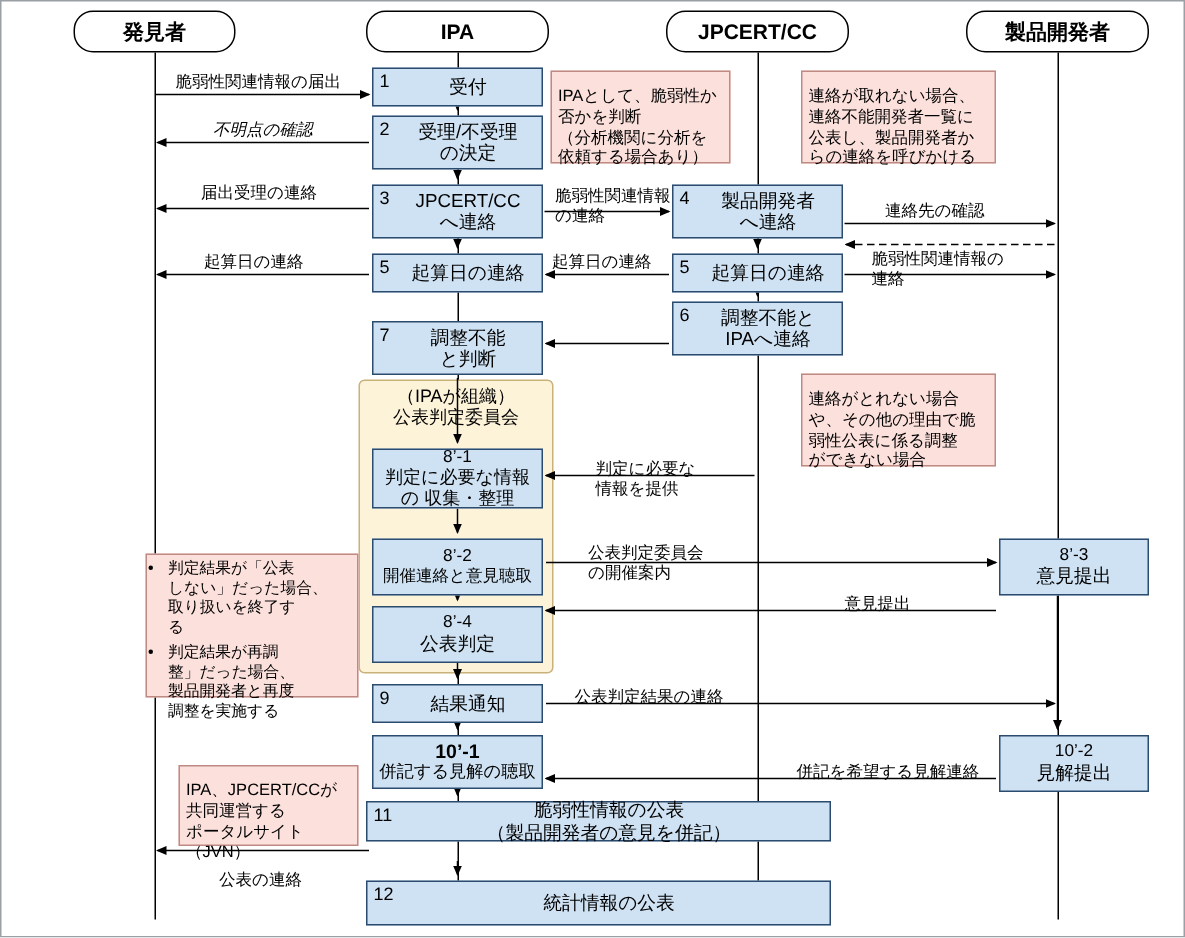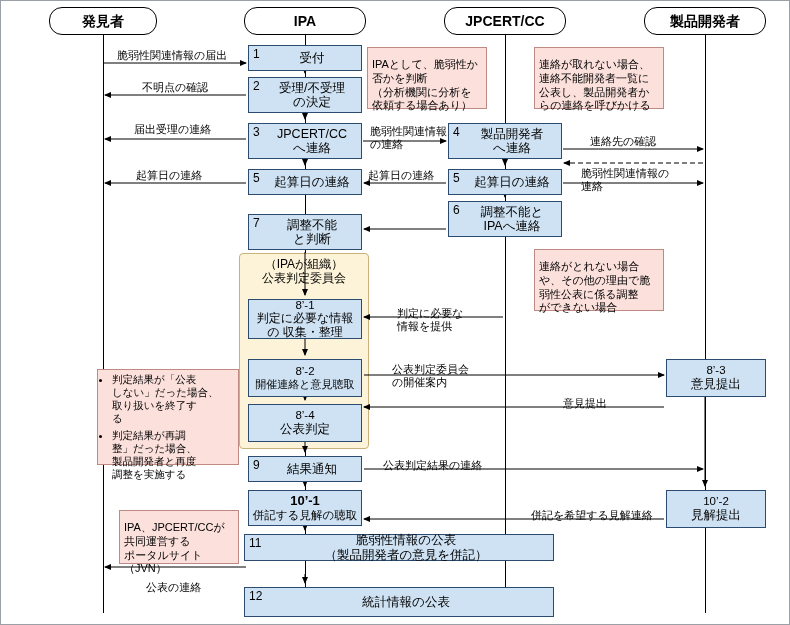--- a/index.html
+++ b/index.html
@@ -338,21 +338,21 @@
 取り扱いを終了す
 る</li>
       <li>判定結果が再調
 整」だった場合、
 製品開発者と再度
 調整を実施する</li>
     </ul>
   </div>
 
   <div class="edge-label" style="left:116px; top:48px;">脆弱性関連情報の届出</div>
-  <div class="edge-label" style="left:141px; top:80px;">不明点の確認</div>
+  <div class="edge-label" style="left:141px; top:80px;font-style:italic;">不明点の確認</div>
   <div class="edge-label" style="left:133px; top:122px;text-align:right;">届出受理の連絡</div>
   <div class="edge-label" style="left:369px; top:124px;">脆弱性関連情報
 の連絡</div>
   <div class="edge-label" style="left:589px; top:134px;">連絡先の確認</div>
   <div class="edge-label" style="left:580px; top:166px;">脆弱性関連情報の
 連絡</div>
   <div class="edge-label" style="left:135px; top:168px;">起算日の連絡</div>
   <div class="edge-label" style="left:367px; top:168px;">起算日の連絡</div>
   <div class="edge-label" style="left:396px; top:306px;">判定に必要な
 情報を提供</div>

